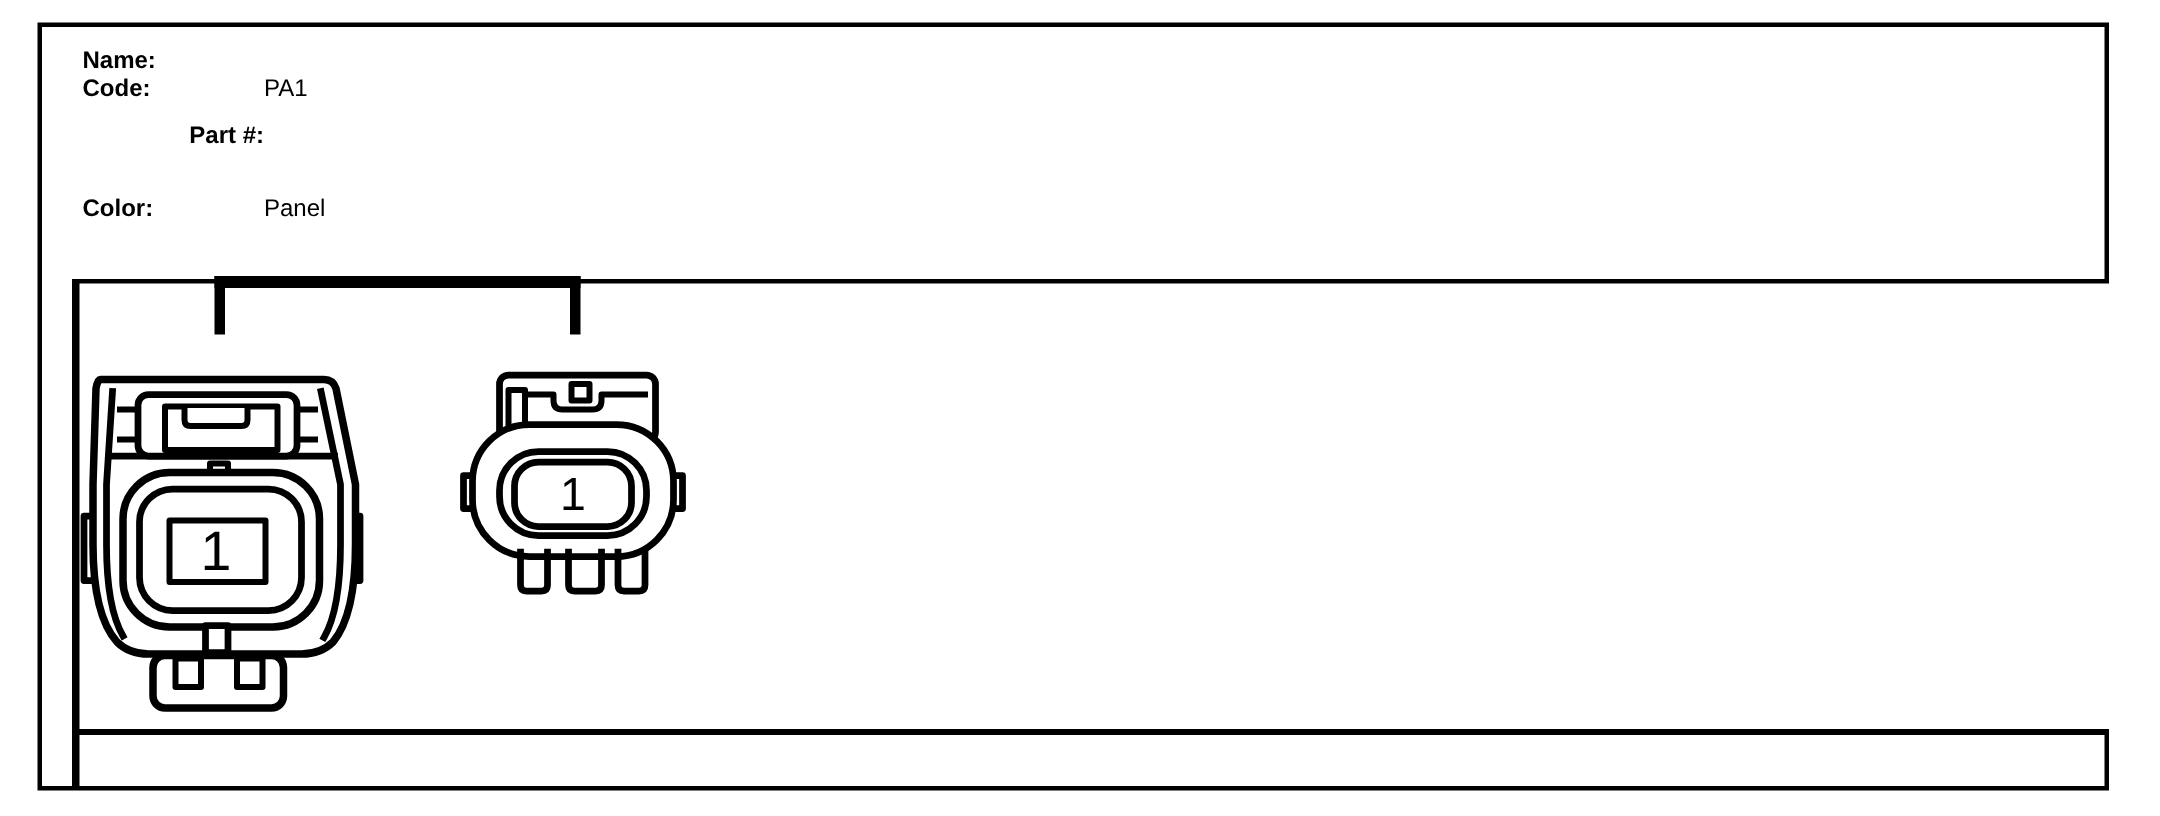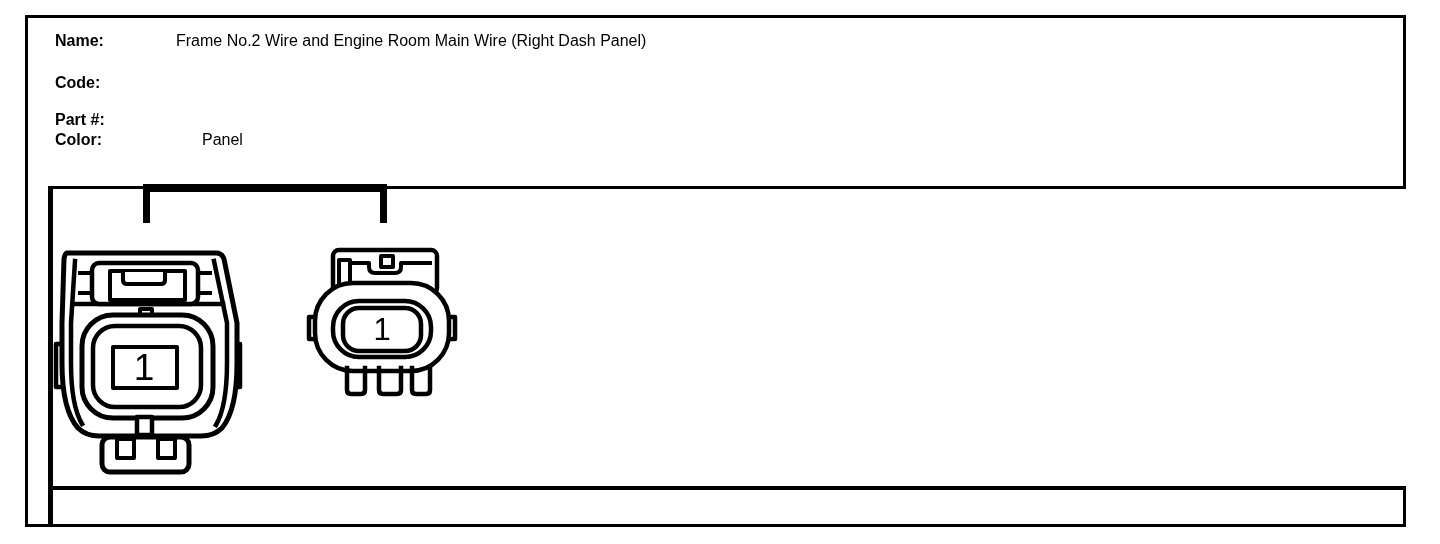--- a/index.html
+++ b/index.html
@@ -22,23 +22,23 @@
     position: absolute;
     left: 55px;
     display: flex;
     font-size: 16px;
     line-height: 26px;
     white-space: nowrap;
   }
   .hdr-row .lbl { font-weight: bold; width: 121px; flex: 0 0 121px; }
   .hdr-row .val { font-weight: normal; }
   .row-0 { top: 28px; }
-  .row-1 { top: 70px; flex-direction: column; }
-  .row-2 { top: 107px; }
-  .row-3 { top: 127px; gap: 26px; }
+  .row-1 { top: 47px; }
+  .row-2 { top: 78px; text-align: right; }
+  .row-3 { top: 127px; }
   .diagram-box {
     position: absolute;
     left: 48px; top: 186px;
     width: 1358px; height: 304px;
     box-sizing: border-box;
     border: 3px solid #000;
     border-left-width: 5px;
     border-bottom-width: 4px;
     border-right: none;
     background: #fff;
@@ -73,21 +73,20 @@
     text-anchor: middle;
   }
 </style>
 </head>
 <body>
 
 <div class="frame"></div>
 
 <div class="hdr-row row-0">
   <span class="lbl">Name:</span>
-  <span class="val">Frame No.2 Wire and Engine Room Main Wire (Right Dash Panel)</span>
 </div>
 <div class="hdr-row row-1">
   <span class="lbl">Code:</span>
   <span class="val">PA1</span>
 </div>
 <div class="hdr-row row-2">
   <span class="lbl">Part #:</span>
 </div>
 <div class="hdr-row row-3">
   <span class="lbl">Color:</span>

